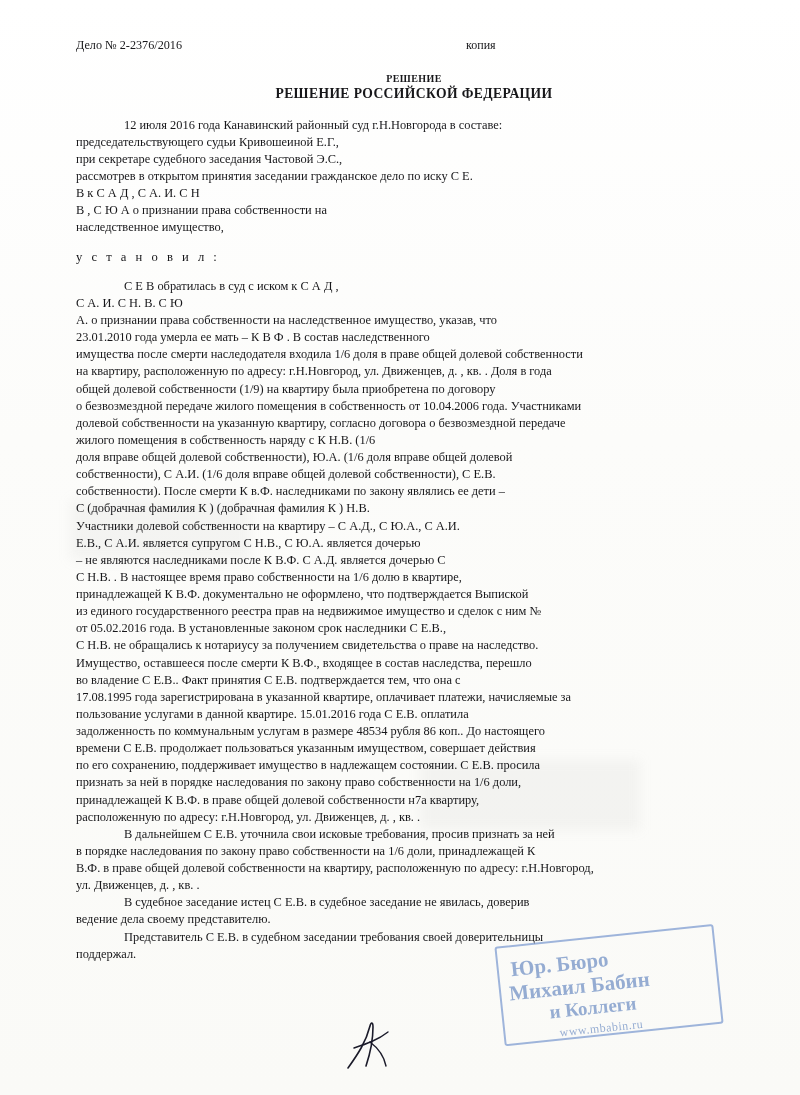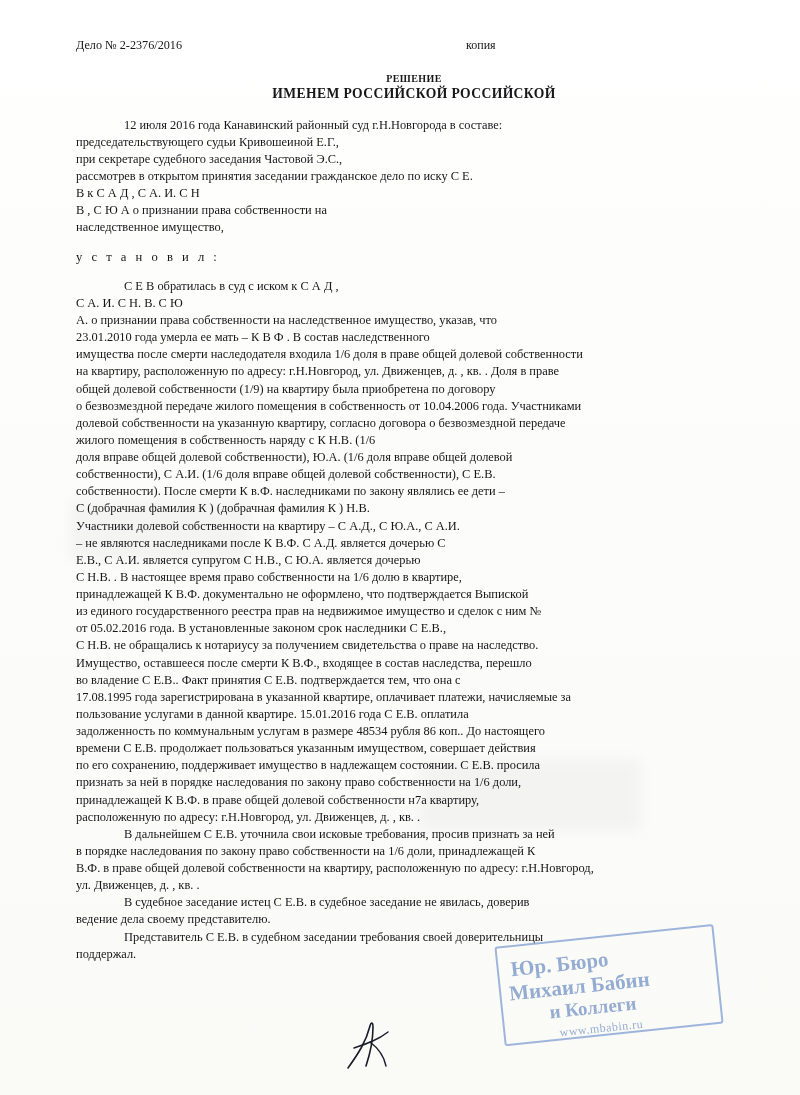--- a/index.html
+++ b/index.html
@@ -138,53 +138,53 @@
 
   <div class="content">
 
     <div class="row-top">
       <div class="case-no">Дело № 2-2376/2016</div>
       <div class="copy-word">копия</div>
     </div>
 
     <div class="title-block">
       <div class="title-1">РЕШЕНИЕ</div>
-      <div class="title-2">ИМЕНЕМ РОССИЙСКОЙ РОССИЙСКОЙ</div>
+      <div class="title-2">РЕШЕНИЕ РОССИЙСКОЙ ФЕДЕРАЦИИ</div>
     </div>
 
     <div class="blk">
       <p class="indent">12 июля 2016 года Канавинский районный суд г.Н.Новгорода в составе:</p>
       <p>председательствующего судьи Кривошеиной Е.Г.,</p>
       <p>при секретаре судебного заседания Частовой Э.С.,</p>
       <p>рассмотрев  в  открытом  принятия  заседании  гражданское  дело  по  иску  С                  Е.</p>
       <p>В            к С            А         Д              , С            А.      И.      С              Н</p>
       <p>В           , С            Ю      А          о  признании  права  собственности  на</p>
       <p>наследственное имущество,</p>
     </div>
 
     <div class="center-sparse">у с т а н о в и л :</div>
 
     <div class="para-group">
       <p class="indent">С        Е        В           обратилась в суд с иском к С              А       Д         ,</p>
       <p>С        А.        И.         С                 Н.               В.             С              Ю</p>
       <p>А.          о признании права собственности на наследственное имущество, указав, что</p>
       <p>23.01.2010 года умерла ее мать – К          В        Ф      . В состав наследственного</p>
       <p>имущества после смерти наследодателя входила 1/6 доля в праве общей долевой собственности</p>
-      <p>на квартиру, расположенную по адресу: г.Н.Новгород, ул. Движенцев, д.     , кв.     . Доля в праве</p>
+      <p>на квартиру, расположенную по адресу: г.Н.Новгород, ул. Движенцев, д.     , кв.     . Доля в года</p>
       <p>общей долевой собственности (1/9) на квартиру была приобретена по договору</p>
       <p>о безвозмездной передаче жилого помещения в собственность от 10.04.2006 года. Участниками</p>
       <p>долевой собственности на указанную квартиру, согласно договора о безвозмездной передаче</p>
       <p>жилого помещения в собственность наряду с К                                             Н.В. (1/6</p>
       <p>доля вправе общей долевой собственности),                         Ю.А. (1/6 доля вправе общей долевой</p>
       <p>собственности), С            А.И. (1/6 доля вправе общей долевой собственности), С            Е.В.</p>
       <p>собственности). После смерти К             в.Ф. наследниками по закону являлись ее дети –</p>
       <p>С                        (добрачная фамилия К                 )       (добрачная фамилия К        ) Н.В.</p>
       <p>Участники долевой собственности на квартиру – С                А.Д., С            Ю.А., С            А.И.</p>
+      <p>Е.В., С               А.И. является супругом С                Н.В., С               Ю.А. является дочерью</p>
       <p>– не являются наследниками после К               В.Ф. С              А.Д. является дочерью С</p>
-      <p>Е.В., С               А.И. является супругом С                Н.В., С               Ю.А. является дочерью</p>
       <p>С             Н.В. . В настоящее время право собственности на 1/6 долю в квартире,</p>
       <p>принадлежащей К                 В.Ф. документально не оформлено, что подтверждается Выпиской</p>
       <p>из единого государственного реестра прав на недвижимое имущество и сделок с ним №</p>
       <p>            от 05.02.2016 года. В установленные законом срок наследники С                   Е.В.,</p>
       <p>С           Н.В. не обращались к нотариусу за получением свидетельства о праве на наследство.</p>
       <p>Имущество, оставшееся после смерти К                В.Ф., входящее в состав наследства, перешло</p>
       <p>во владение С                Е.В.. Факт принятия С           Е.В. подтверждается тем, что она с</p>
       <p>17.08.1995 года зарегистрирована в указанной квартире, оплачивает платежи, начисляемые за</p>
       <p>пользование  услугами  в  данной  квартире.  15.01.2016  года  С                Е.В.  оплатила</p>
       <p>задолженность по коммунальным услугам в размере 48534 рубля 86 коп.. До настоящего</p>

